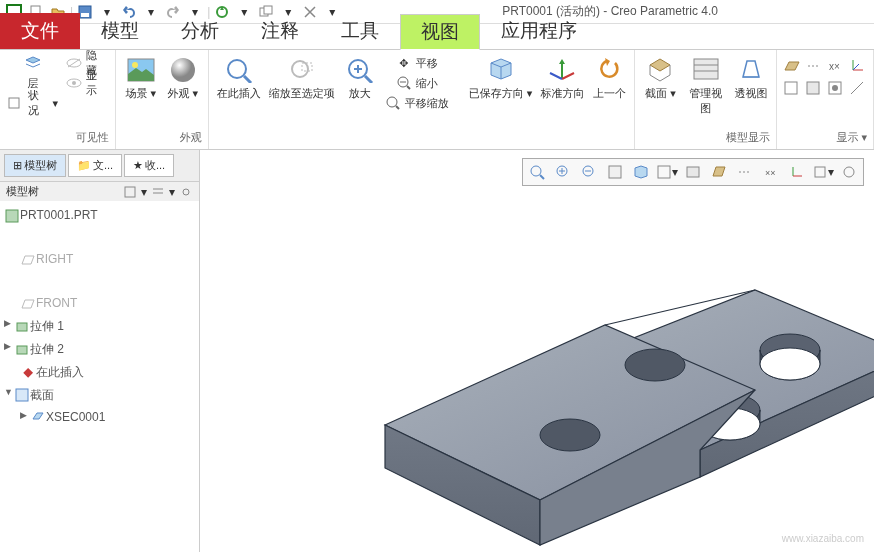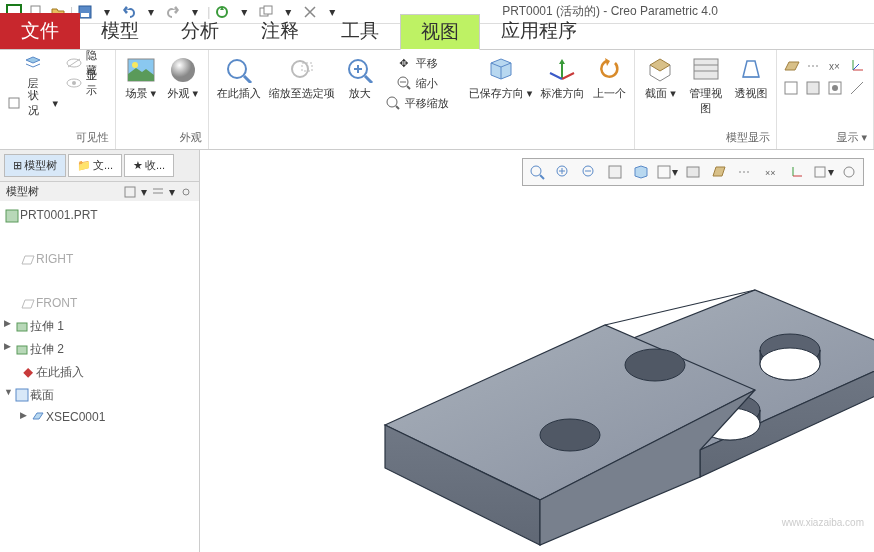--- a/index.html
+++ b/index.html
@@ -37,21 +37,21 @@
 .tree-body { flex: 1; background: #fff; padding: 4px; overflow: auto; }
 .tree-item { display: flex; align-items: flex-start; gap: 0; padding: 3px 0; font-size: 12px; color: #555; cursor: pointer; }
 .tree-item .indent { width: 16px; }
 .tree-item .arrow { width: 10px; font-size: 9px; color: #666; }
 .tree-item .tico { width: 16px; height: 16px; display: flex; align-items: center; justify-content: center; }
 .tree-item.faded { color: #aaa; margin-top: 22px; }
 
 .viewport { flex: 1; background: #fff; position: relative; }
 .view-toolbar { position: absolute; top: 8px; right: 10px; display: flex; gap: 4px; border: 1px solid #aaa; background: #f8f8f8; padding: 3px; }
 .vtb { width: 22px; height: 20px; cursor: pointer; display: flex; align-items: center; justify-content: center; }
-.watermark { position: absolute; bottom: 24px; right: 10px; font-size: 10px; color: #ccc; }
+.watermark { position: absolute; bottom: 8px; right: 10px; font-size: 10px; color: #ccc; }
 
 svg { display: block; }
 </style>
 </head>
 <body>
 
 <div class="titlebar">
   <div class="qat">
     <div class="qat-btn">
         <svg width="16" height="16">

